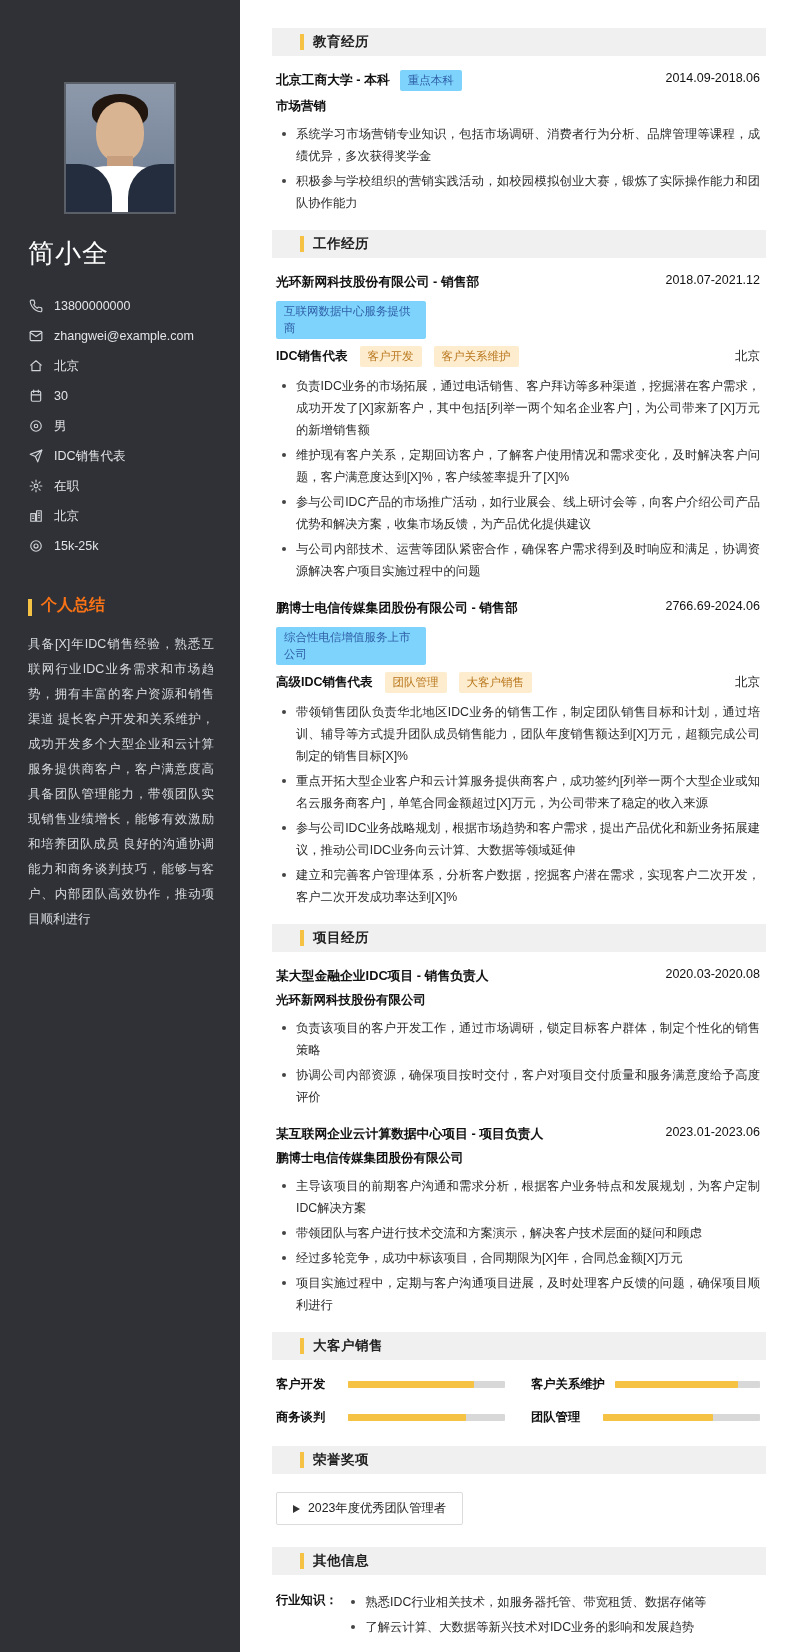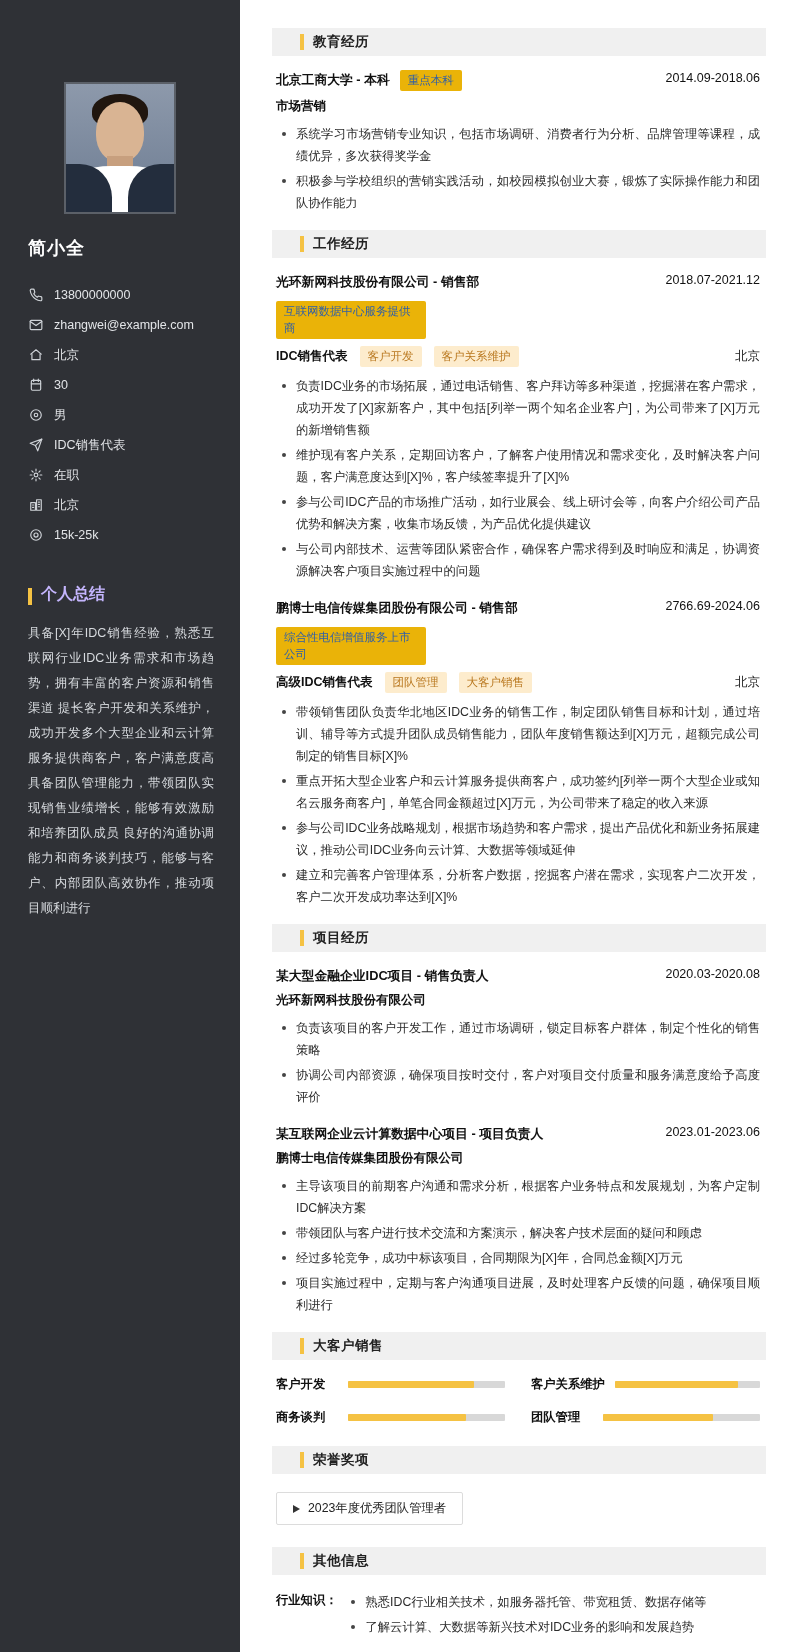--- a/index.html
+++ b/index.html
@@ -86,22 +86,22 @@
     left: 50%;
     bottom: 40px;
     transform: translateX(-50%);
     width: 26px;
     height: 16px;
     background: #c79f7e;
   }
 
   .person-name {
     margin: 22px 0 0 2px;
-    font-size: 18px;
-    font-weight: bold;
+    font-size: 26px;
+    font-weight: normal;
     letter-spacing: 1px;
   }
 
   .contact-list { margin-top: 20px; }
   .contact-row {
     display: flex;
     align-items: center;
     gap: 11px;
     font-size: 12.5px;
     color: #e3e5e8;
@@ -119,21 +119,21 @@
   }
   .contact-row .ico svg { display: block; }
 
   .side-section-title {
     margin-top: 34px;
     display: flex;
     align-items: flex-end;
     gap: 9px;
     font-size: 16px;
     font-weight: bold;
-    color: #c4b5fd;
+    color: #f97316;
     padding-left: 2px;
   }
   .side-section-title .bar {
     width: 4px;
     height: 17px;
     background: #f5c243;
     display: inline-block;
   }
   .side-summary {
     margin-top: 16px;
@@ -231,21 +231,21 @@
   }
 
   .tag {
     display: inline-block;
     font-size: 11.5px;
     line-height: 17px;
     padding: 2px 8px;
     border-radius: 2px;
     white-space: normal;
   }
-  .tag-blue { background: #eab308; color: #2f5fa8; }
+  .tag-blue { background: #7dd3fc; color: #2f5fa8; }
   .tag-orange { background: #fdeccd; color: #b8761c; }
   .tag-wide { max-width: 150px; }
 
   ul.bullets { list-style: none; margin: 0; padding: 0; }
   ul.bullets li {
     position: relative;
     padding-left: 20px;
     font-size: 12.3px;
     line-height: 22px;
     color: #2b2b2b;

